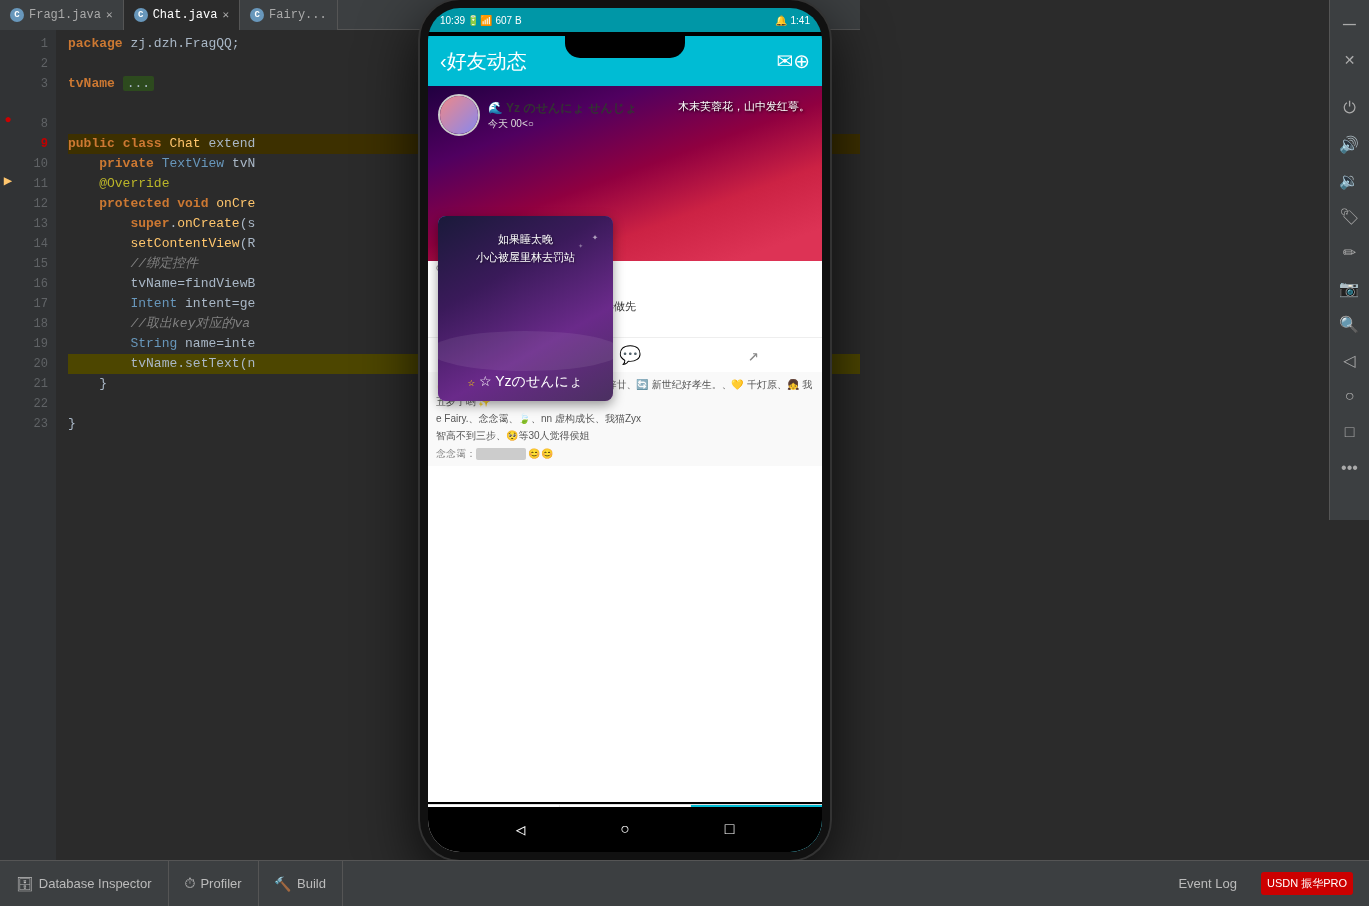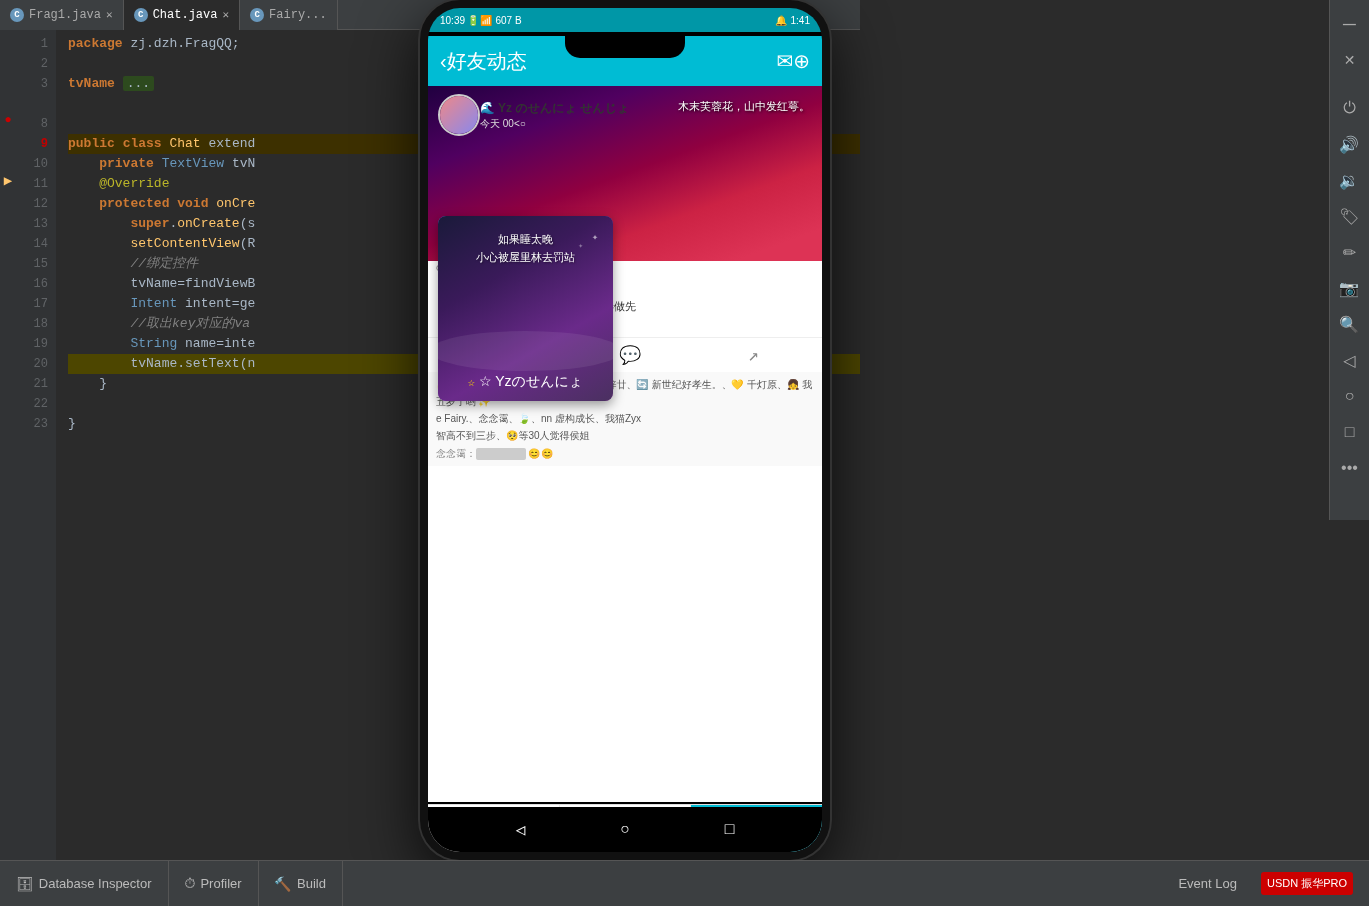--- a/index.html
+++ b/index.html
@@ -252,20 +252,21 @@
       overflow: hidden;
       flex-shrink: 0;
       border: 2px solid #ccc;
     }
     .avatar-img {
       width: 100%;
       height: 100%;
       background: linear-gradient(135deg, #e88, #88e);
     }
     .post-user-info {
+      margin-left: 8px;
       flex: 1;
     }
     .post-username { font-size: 12px; color: #333; font-weight: bold; font-family: sans-serif; }
     .post-time { font-size: 10px; color: #999; font-family: sans-serif; }
 
     
     .cover-image {
       width: 100%;
       height: 175px;
       background: linear-gradient(135deg, #1a0533 0%, #4a1060 30%, #cc2244 60%, #dd4466 80%, #cc3355 100%);

